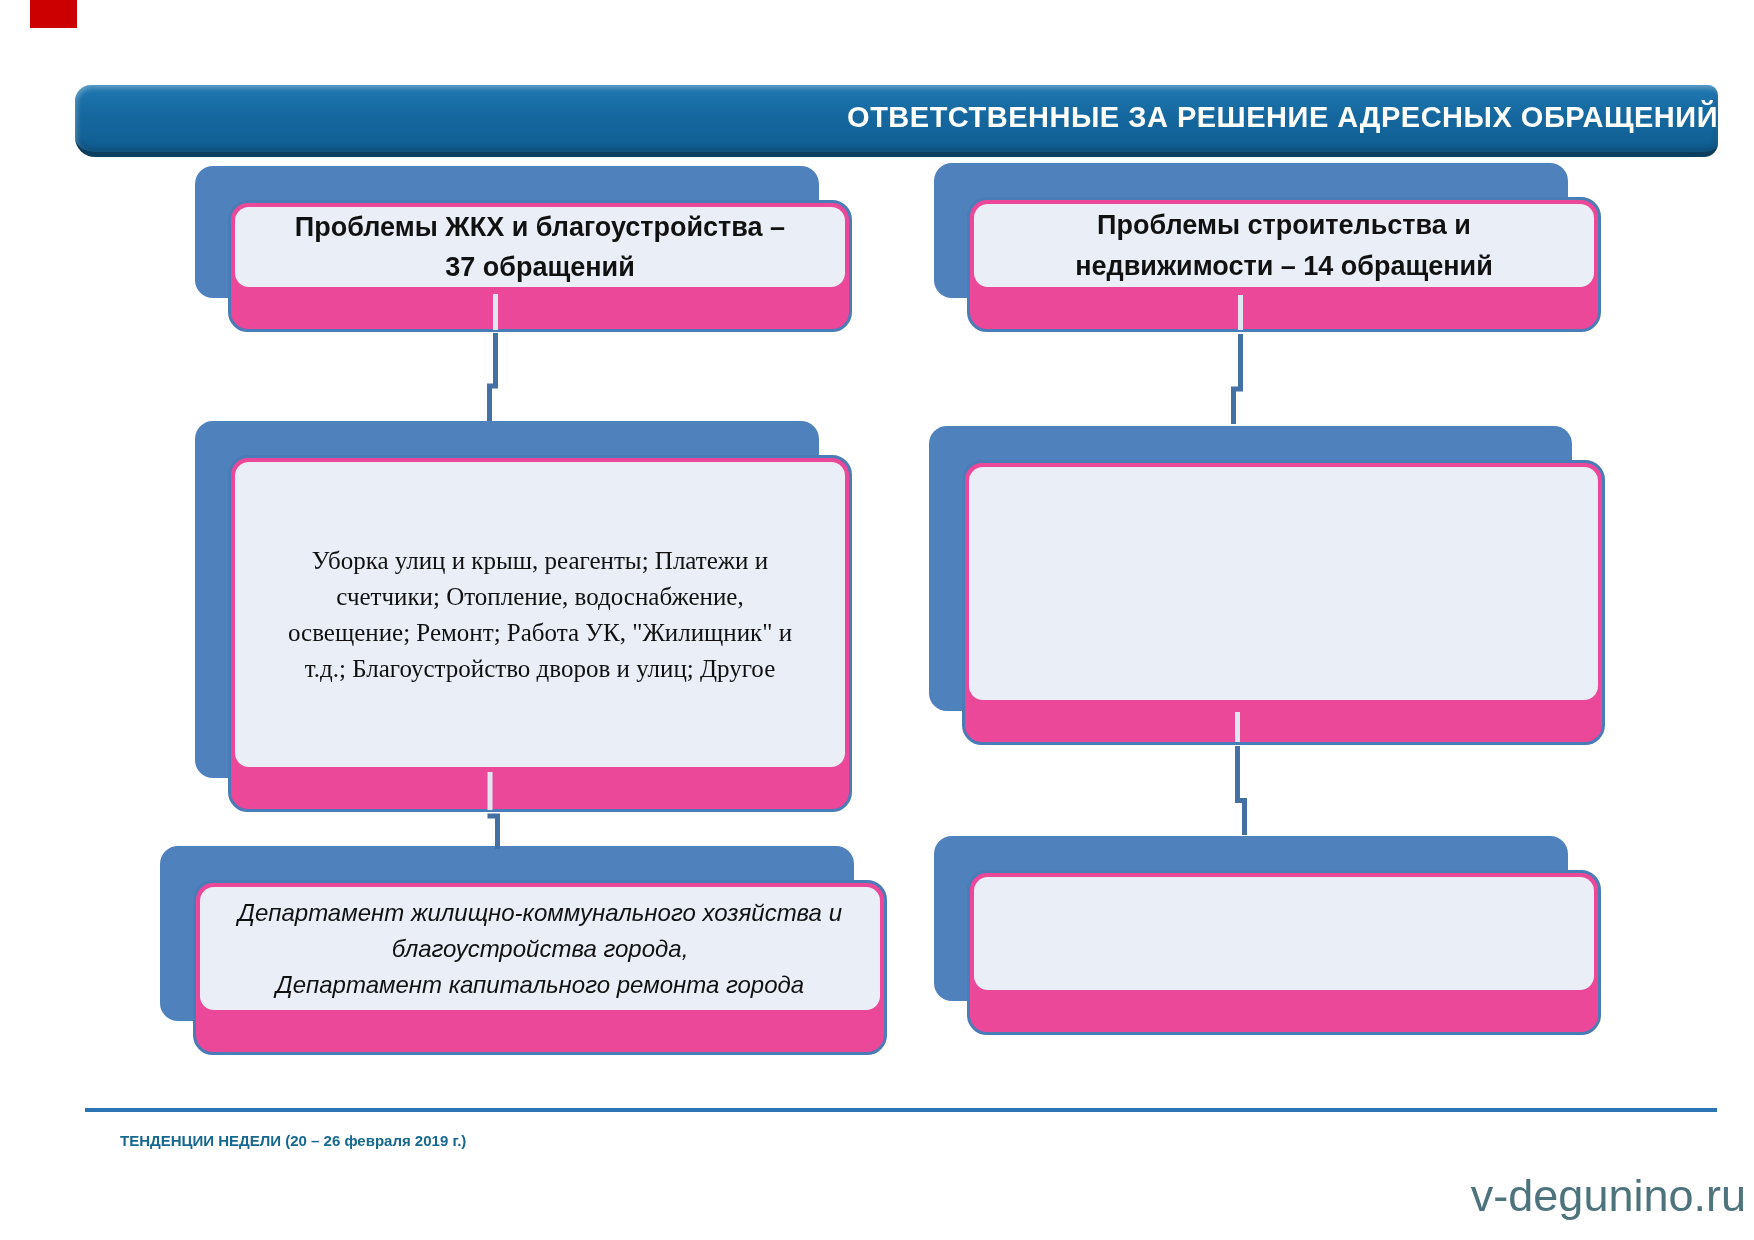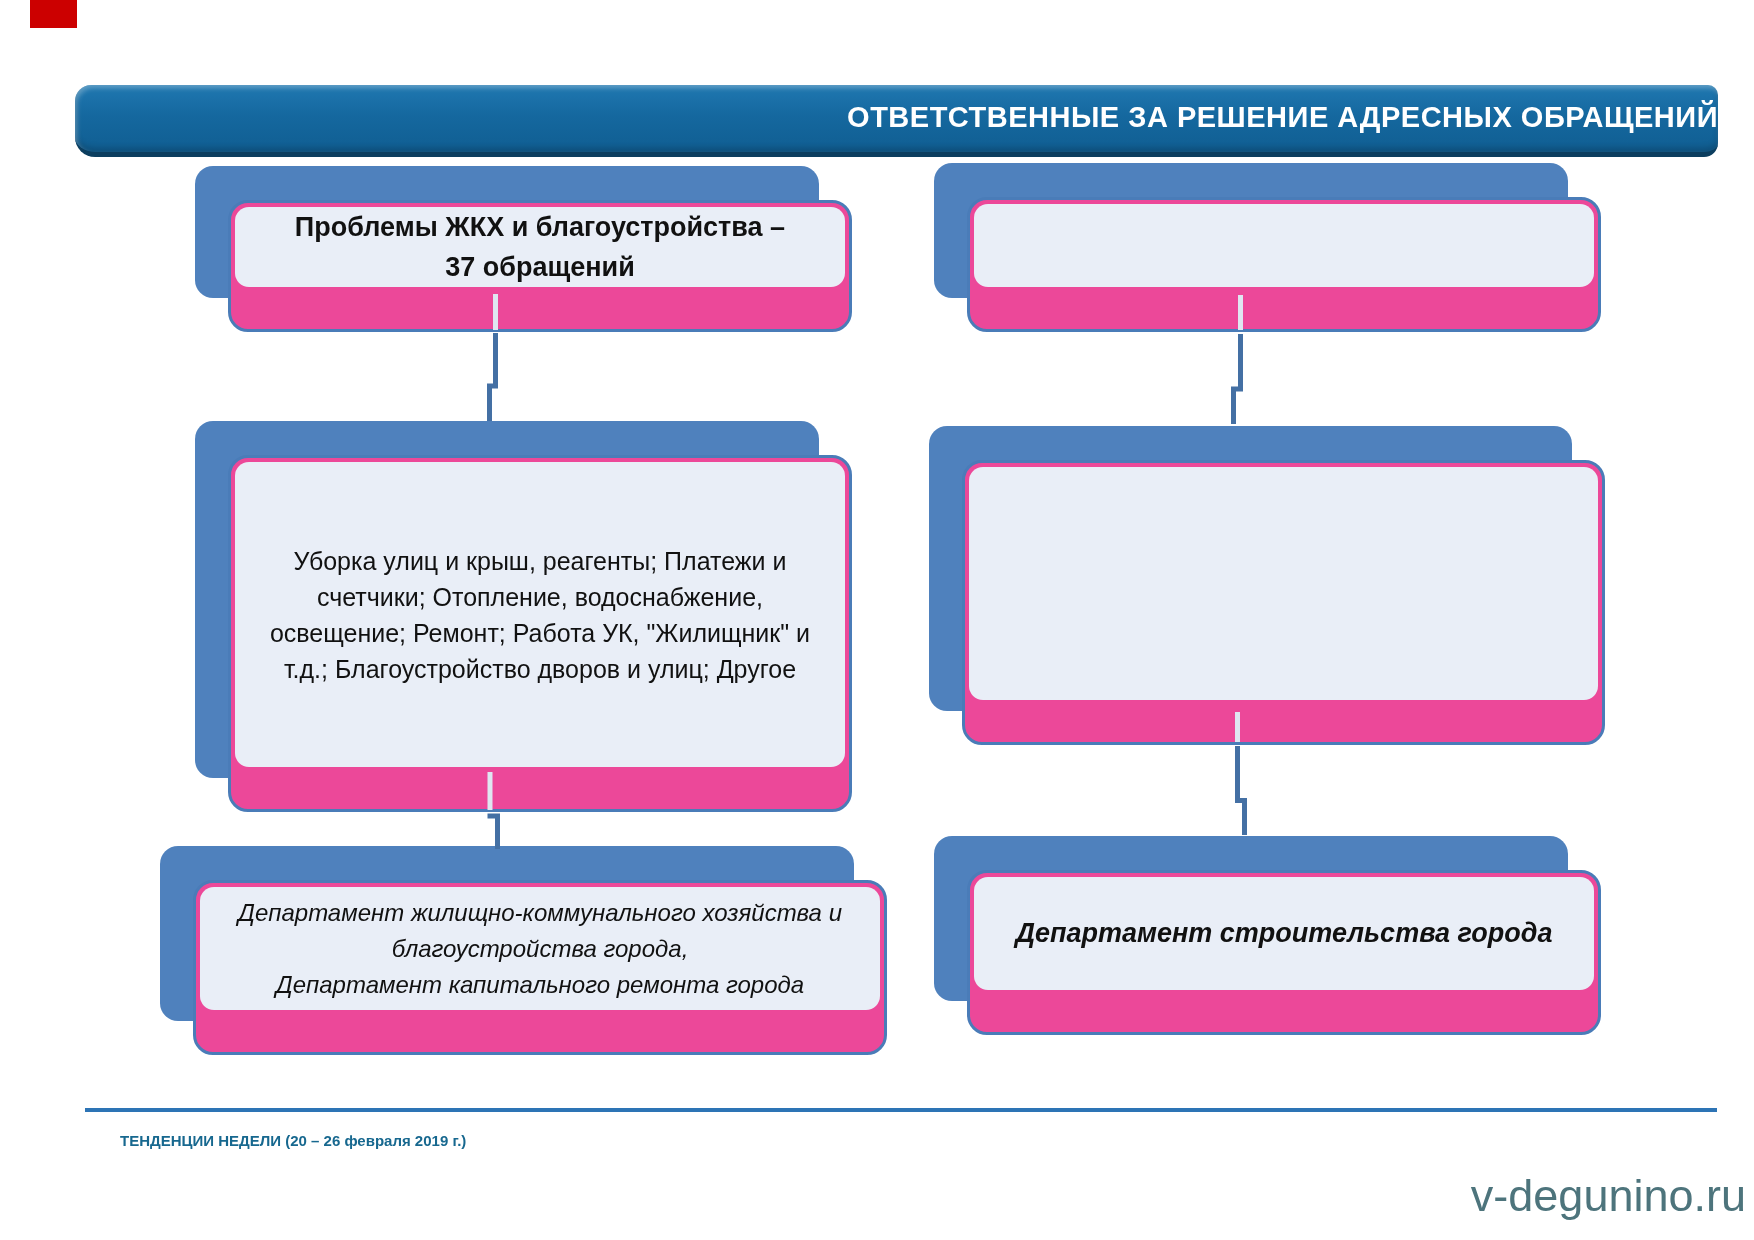--- a/index.html
+++ b/index.html
@@ -42,21 +42,21 @@
     position:absolute;left:4px;right:4px;top:4px;bottom:42px;
     background:var(--fill);border-radius:14px;
   }
   .node .txt{
     position:absolute;left:14px;right:14px;top:4px;bottom:42px;
     display:flex;align-items:center;justify-content:center;
     text-align:center;white-space:pre-line;
   }
   
   .n-l1{left:228px;top:200px;width:624px;height:132px;}
-  .n-l2{left:228px;top:455px;width:624px;height:357px;}
+  .n-l2{left:228px;top:455px;width:624px;height:357px;font-family:Liberation Serif, serif;}
   .n-l3{left:193px;top:880px;width:694px;height:175px;}
   .n-r1{left:967px;top:197px;width:634px;height:135px;}
   .n-r2{left:962px;top:460px;width:643px;height:285px;}
   .n-r3{left:967px;top:870px;width:634px;height:165px;}
   
   .n-l1 .txt,.n-r1 .txt{font-weight:bold;font-size:27px;line-height:1.5;}
   .n-l2 .txt{font-size:25px;line-height:1.44;}
   .n-r2 .txt{font-size:24px;line-height:1.38;}
   .n-l3 .txt{font-weight:normal;font-style:italic;font-size:24px;line-height:1.5;}
   .n-r3 .txt{font-weight:bold;font-style:italic;font-size:27px;}
@@ -109,35 +109,36 @@
     <div class="txt">Департамент жилищно-коммунального хозяйства  и
 благоустройства города,
 Департамент капитального ремонта города</div>
   </div>
 </div>
 
 <div class="node n-r1">
   <div class="shadow"></div>
   <div class="box">
     <div class="fill"></div>
+    <div class="txt">Проблемы строительства и
+недвижимости – 14 обращений</div>
   </div>
 </div>
 
 <div class="node n-r2">
   <div class="shadow"></div>
   <div class="box">
     <div class="fill"></div>
   </div>
 </div>
 
 <div class="node n-r3">
   <div class="shadow"></div>
   <div class="box">
     <div class="fill"></div>
-    <div class="txt">Департамент строительства города</div>
   </div>
 </div>
 
 <svg class="connectors" viewBox="0 0 1754 1240" xmlns="http://www.w3.org/2000/svg">
 
   <line x1="495.5" y1="294" x2="495.5" y2="330" stroke="#DFE6F1" stroke-width="5"></line>
   <line x1="490" y1="772" x2="490" y2="810" stroke="#DFE6F1" stroke-width="5"></line>
   <line x1="1240.5" y1="295" x2="1240.5" y2="330" stroke="#DFE6F1" stroke-width="5"></line>
   <line x1="1237.5" y1="712" x2="1237.5" y2="742" stroke="#DFE6F1" stroke-width="5"></line>
 

